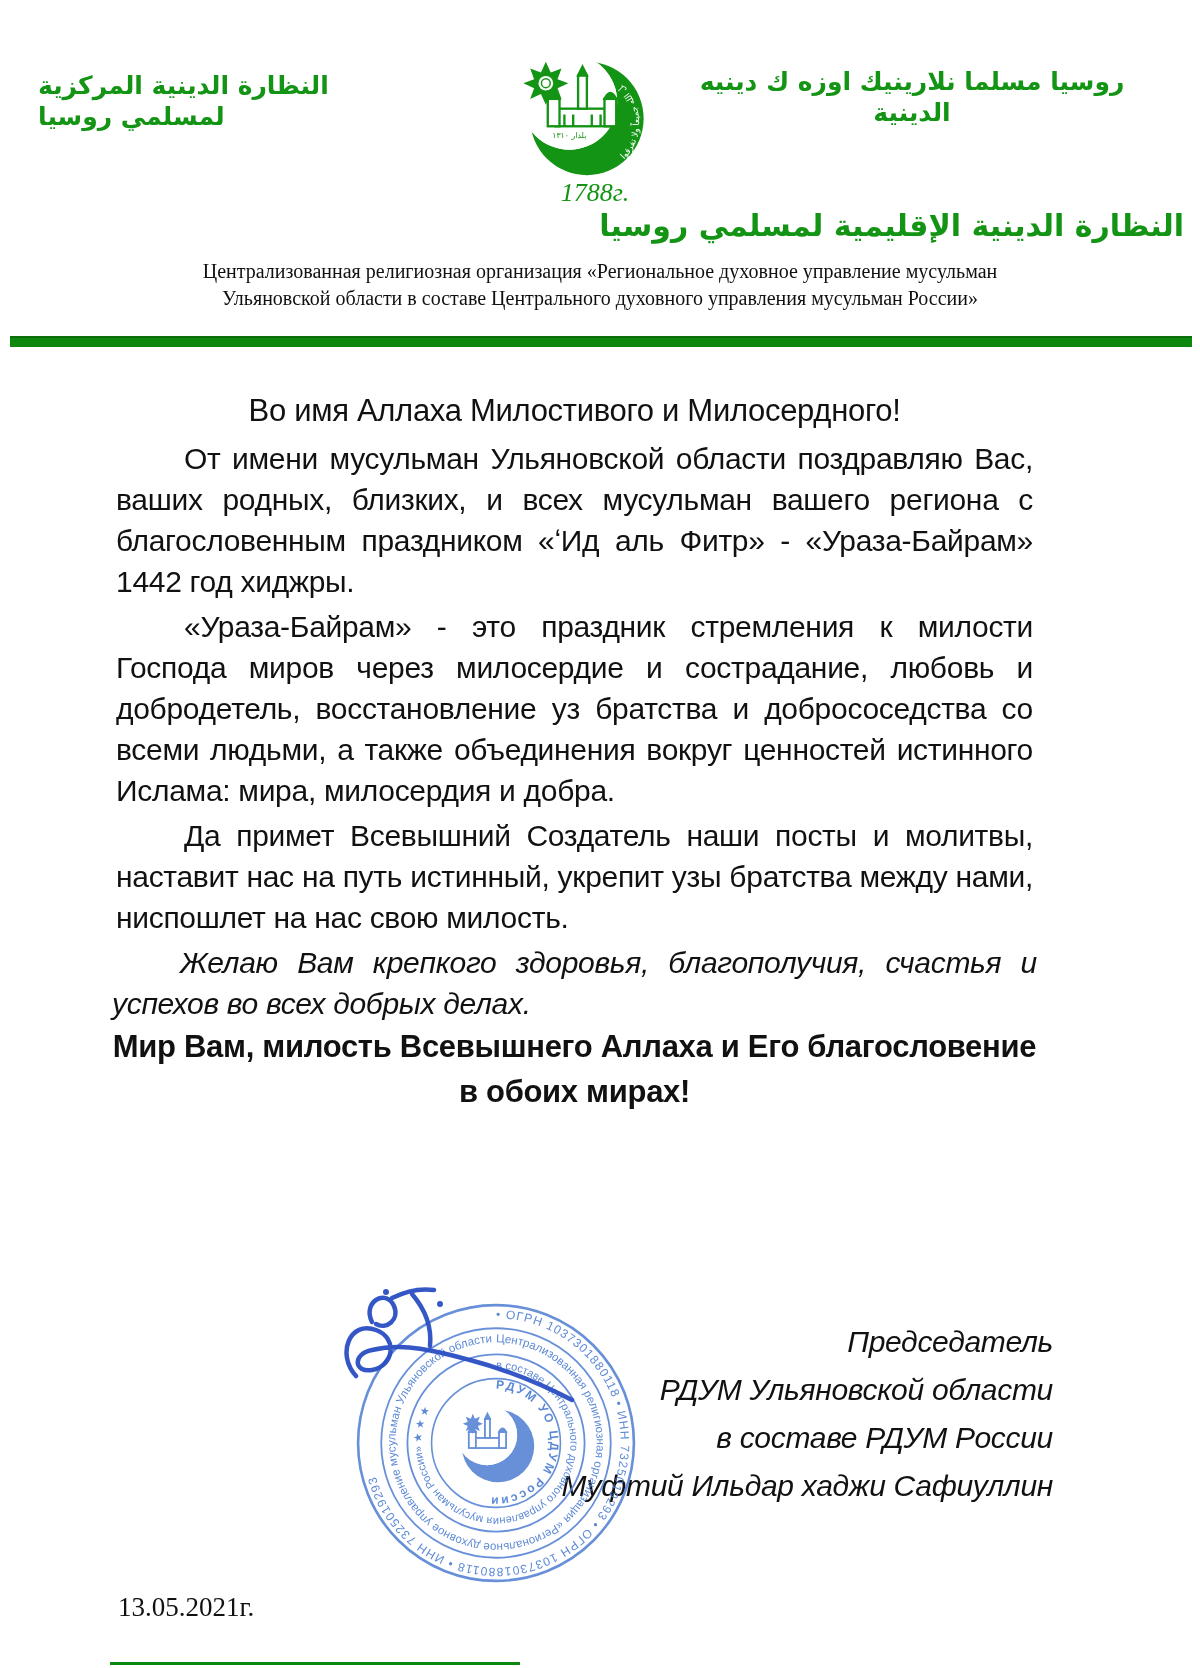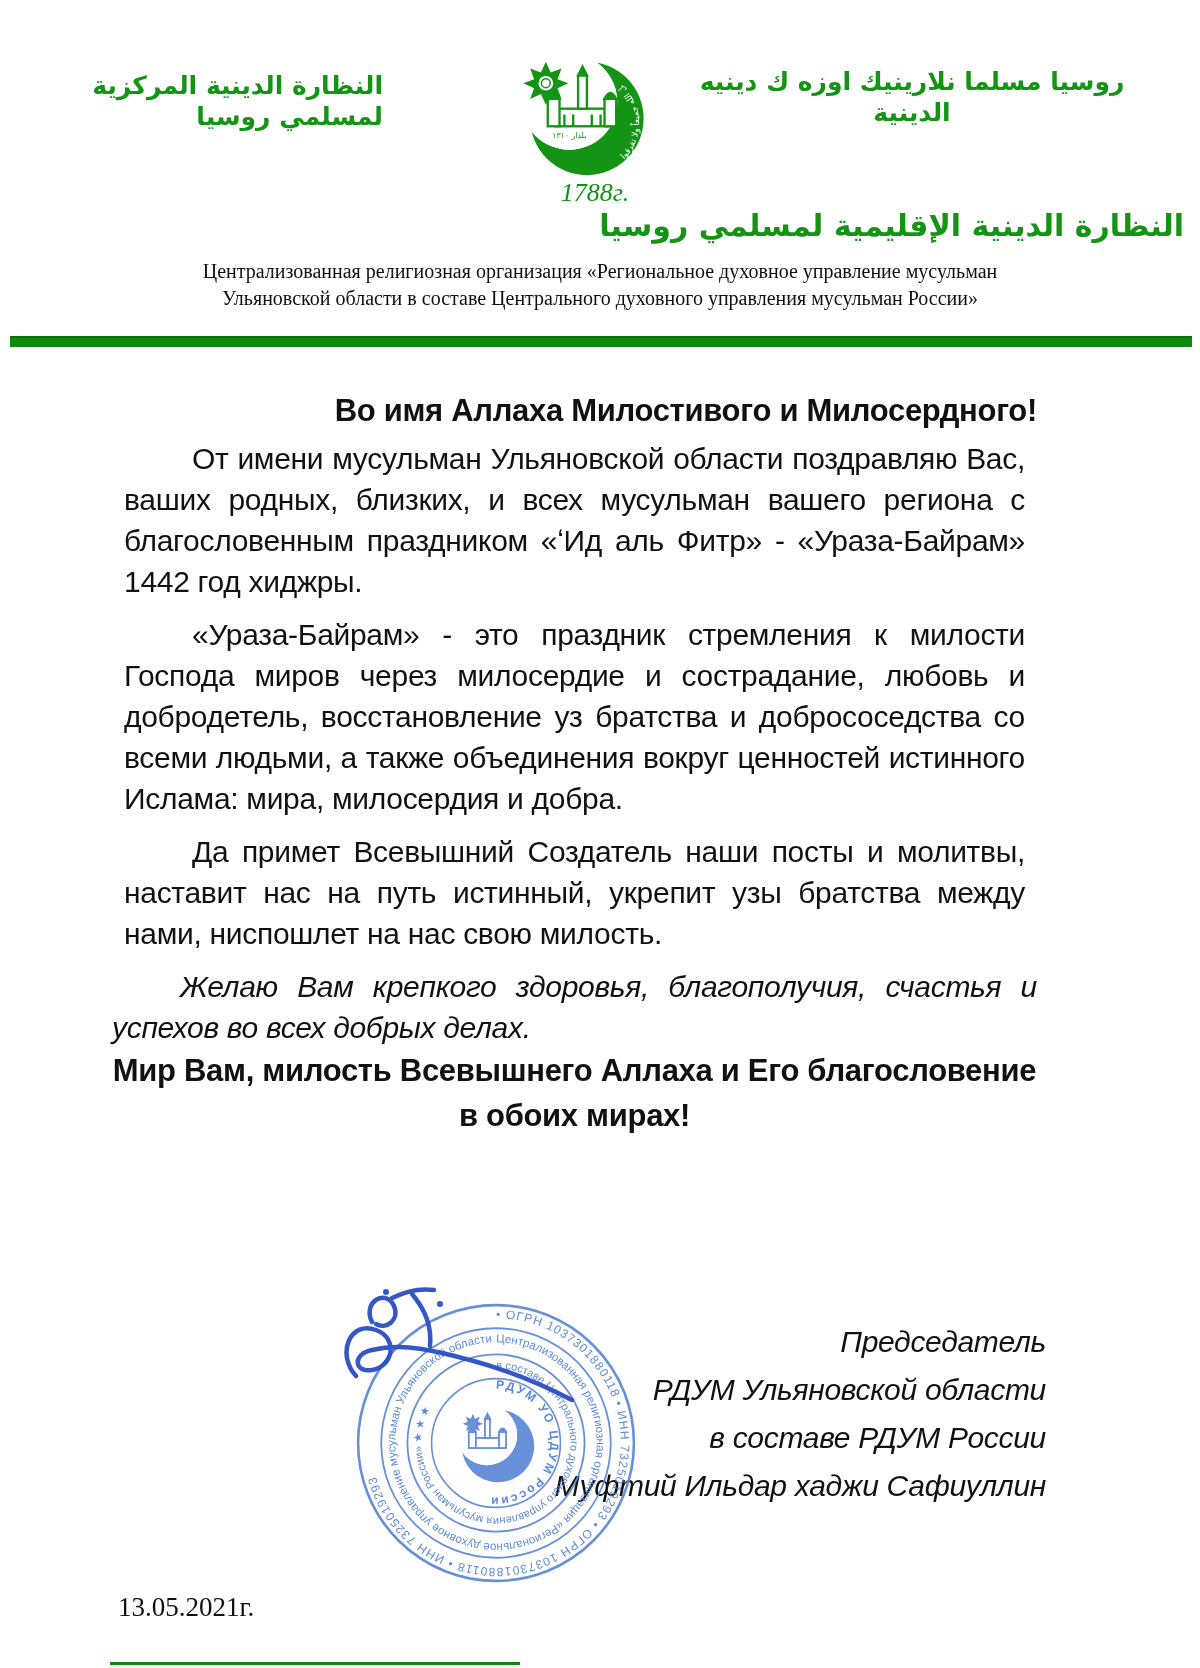--- a/index.html
+++ b/index.html
@@ -3,45 +3,45 @@
 <meta charset="utf-8">
 <style>
   html,body{margin:0;padding:0;background:#ffffff;}
   .page{
     position:relative;width:1200px;height:1668px;margin:0 auto;
     background:#ffffff;overflow:hidden;
     font-family:"Liberation Sans",sans-serif;color:#111;
   }
   
   .ar{color:var(--green);font-family:"DejaVu Sans",sans-serif;font-weight:bold;direction:rtl;}
-  .ar-left{position:absolute;top:70px;left:38px;width:345px;font-size:25px;text-align:right;line-height:1.25;}
+  .ar-left{position:absolute;top:70px;left:38px;width:345px;font-size:25px;text-align:left;line-height:1.25;}
   .ar-right{position:absolute;top:66px;right:58px;width:460px;font-size:25px;text-align:center;line-height:1.25;}
   .logo-wrap{position:absolute;left:508px;top:50px;width:148px;height:132px;}
   .logo-wrap svg{width:100%;height:100%;}
   .year{position:absolute;left:495px;top:178px;width:200px;text-align:center;
         font-family:"Liberation Serif",serif;font-style:italic;font-weight:normal;
         font-size:26px;color:var(--green);}
   .ar-center{position:absolute;top:208px;left:0;width:1184px;
         font-size:30px;line-height:1.2;}
   .orgname{position:absolute;top:258px;left:0;width:1200px;text-align:center;
         font-family:"Liberation Serif",serif;font-size:20px;line-height:27px;color:#101010;}
   .green-bar{position:absolute;top:336px;left:10px;width:1182px;height:9px;
         background:var(--bar-green);border-top:2px solid #0a6d0a;}
   
   .letter{position:absolute;top:346px;left:112px;width:925px;
         font-size:30px;line-height:41px;letter-spacing:-0.3px;}
   .addressee{margin-top:50px;text-align:right;line-height:43px;white-space:pre-wrap;}
-  .h-line{text-align:right;font-weight:bold;font-size:31px;line-height:34px;margin:0;}
+  .h-line{text-align:center;font-weight:normal;font-size:31px;line-height:34px;margin:0;}
   .h1{margin-top:48px;}
   .h2{margin-top:50px;}
-  .para{margin:12px;text-align:justify;text-indent:68px;}
+  .para{margin:4px;text-align:justify;text-indent:68px;}
   .para.first{margin-top:10px;}
   .wish{margin:0;text-align:justify;text-indent:68px;font-style:italic;}
   .closing{margin:0;text-align:center;font-weight:bold;font-size:31px;line-height:45px;}
-  .signature{position:absolute;top:1318px;left:121px;width:925px;text-align:right;
+  .signature{position:absolute;top:1318px;left:128px;width:925px;text-align:right;
         font-style:italic;font-size:30px;line-height:48px;letter-spacing:-0.3px;}
   
   .stamp{position:absolute;left:345px;top:1292px;width:302px;height:302px;opacity:.92;}
   .ink{position:absolute;left:328px;top:1268px;width:290px;height:170px;}
   .date{position:absolute;left:118px;top:1592px;font-family:"Liberation Serif",serif;
         font-size:27px;color:#111;}
   .footer-line{position:absolute;left:110px;top:1662px;width:410px;height:3px;background:var(--bar-green);}
 </style>
 </head>
 <body>

